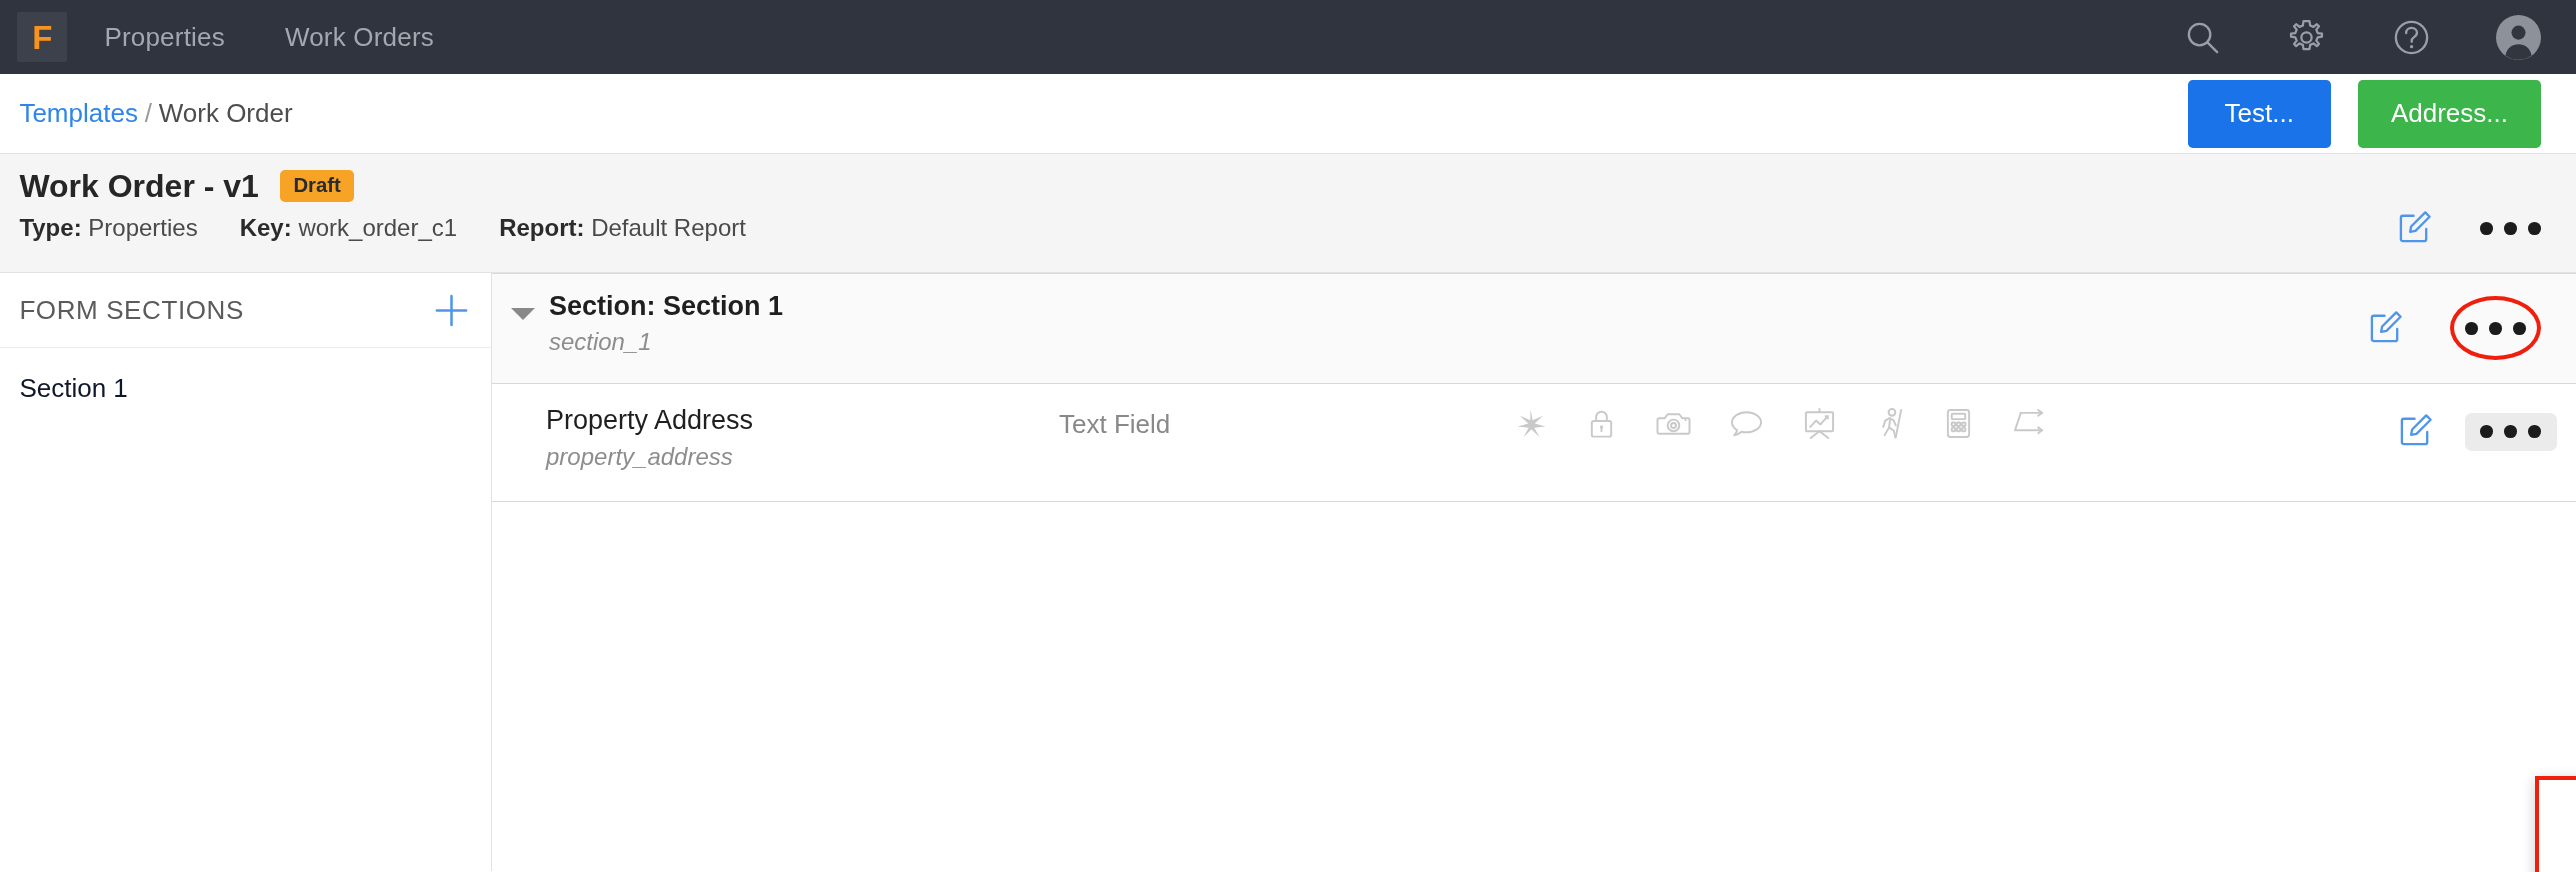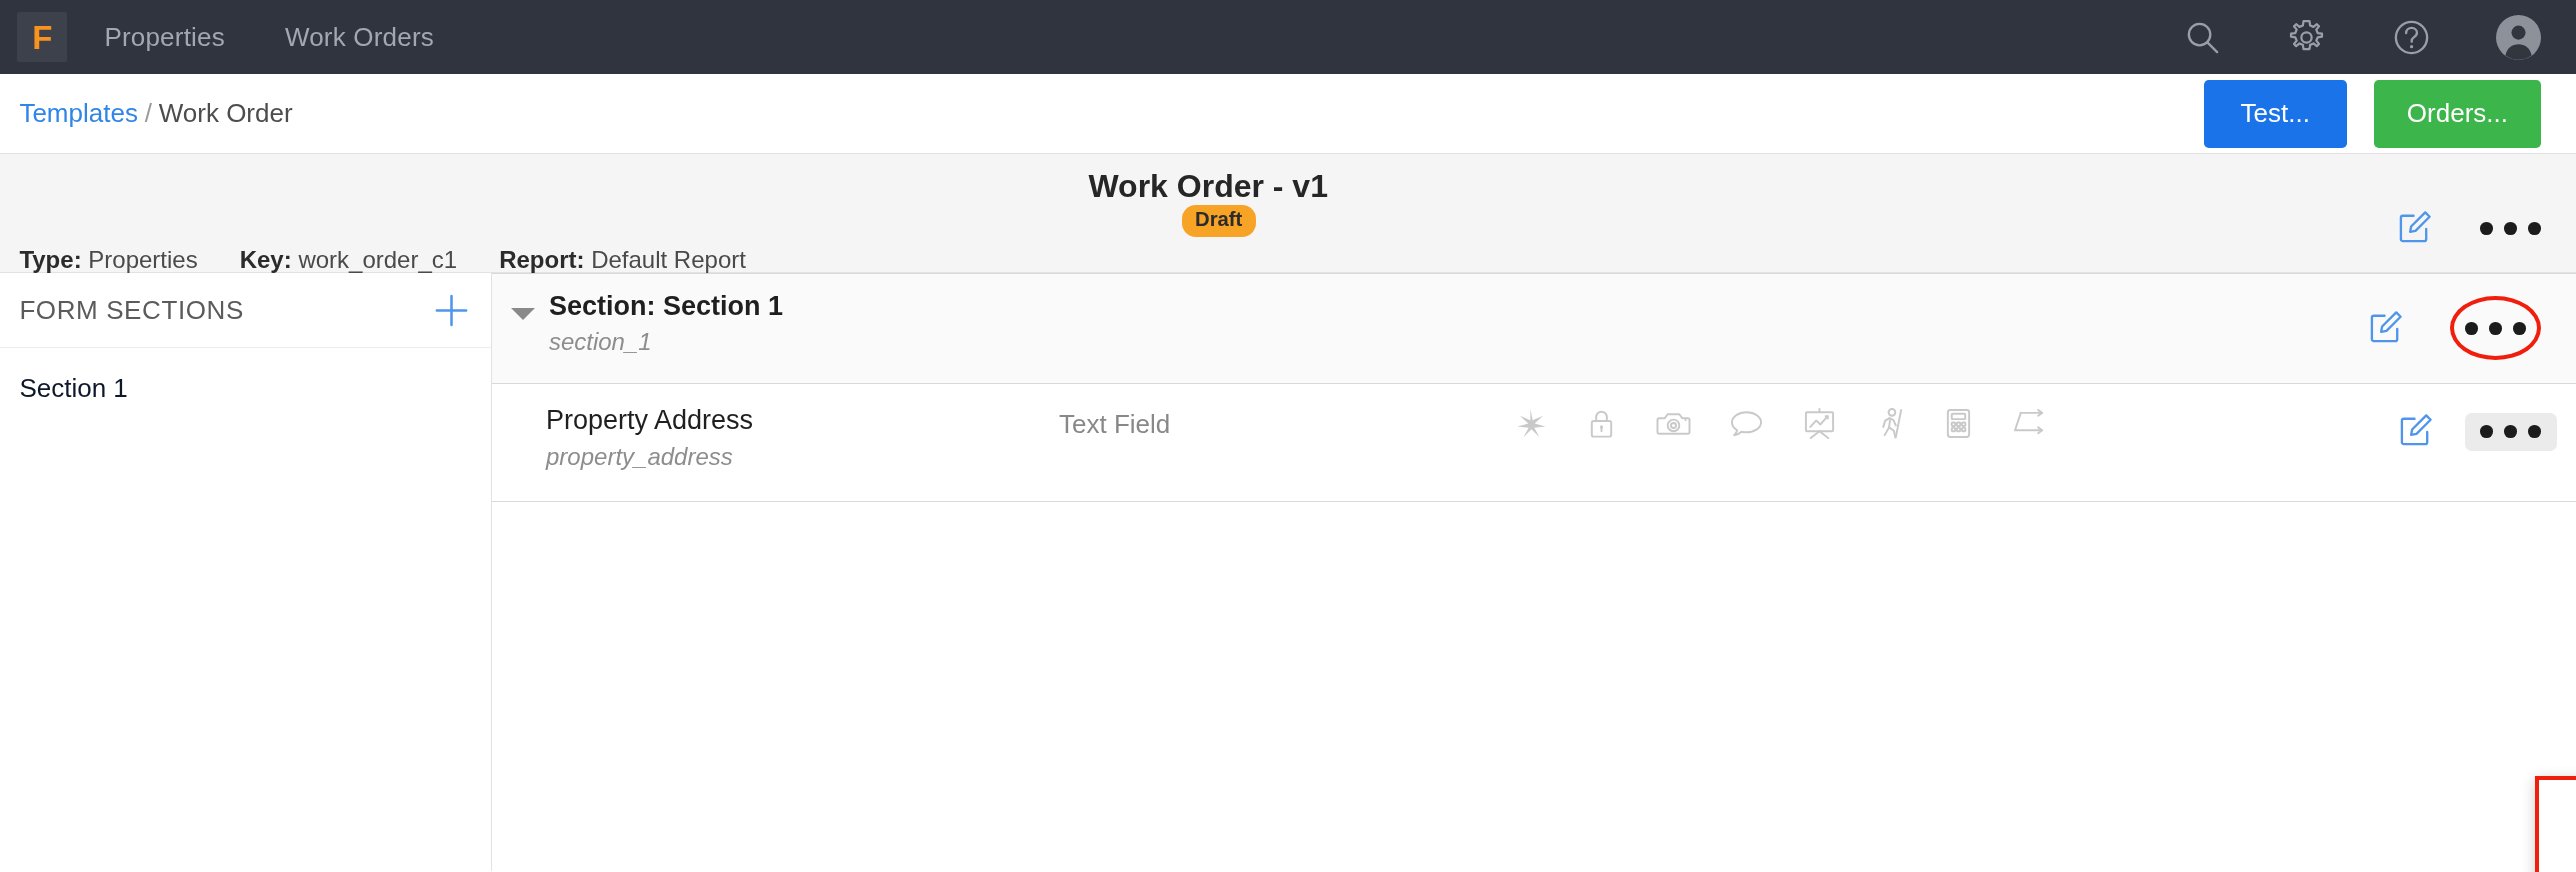--- a/index.html
+++ b/index.html
@@ -79,31 +79,31 @@
   .titleband {
     background: #f5f5f5;
     border-top: 1px solid #e2e2e2;
     border-bottom: 1px solid #e2e2e2;
     height: 120px;
     padding: 13.5px 35px 0 19.4px;
     display: flex;
     position: relative;
   }
   .title-left { flex: 1 1 auto; }
-  .title-row { display: flex; align-items: center; flex-direction: column; }
+  .title-row { display: flex; align-items: center; }
   .title-text {
     font-size: 32px; font-weight: bold; color: #262626;
     white-space: nowrap;
   }
   .badge {
     background: #f7a325;
     color: #2b2b2b;
     font-size: 20.3px;
     font-weight: bold;
-    border-radius: 14px;
+    border-radius: 5px;
     padding: 3.9px 13.5px 5.8px;
     margin-left: 21px;
     line-height: 1.1;
   }
   .meta-row {
     margin-top: 9.7px;
     display: flex; align-items: baseline;
     font-size: 24px;
     color: #4a4a4a;
     white-space: nowrap;
@@ -297,21 +297,21 @@
     </span>
   </div>
 </div>
 
 <div class="crumbbar">
   <div class="crumb">
     <span class="link">Templates</span><span class="sep">/</span><span>Work Order</span>
   </div>
   <div class="crumb-spacer"></div>
   <button class="btn btn-test">Test...</button>
-  <button class="btn btn-publish">Orders...</button>
+  <button class="btn btn-publish">Address...</button>
 </div>
 
 <div class="titleband">
   <div class="title-left">
     <div class="title-row">
       <span class="title-text">Work Order - v1</span>
       <span class="badge">Draft</span>
     </div>
     <div class="meta-row">
       <span class="meta-item"><b>Type:</b> <span>Properties</span></span>

